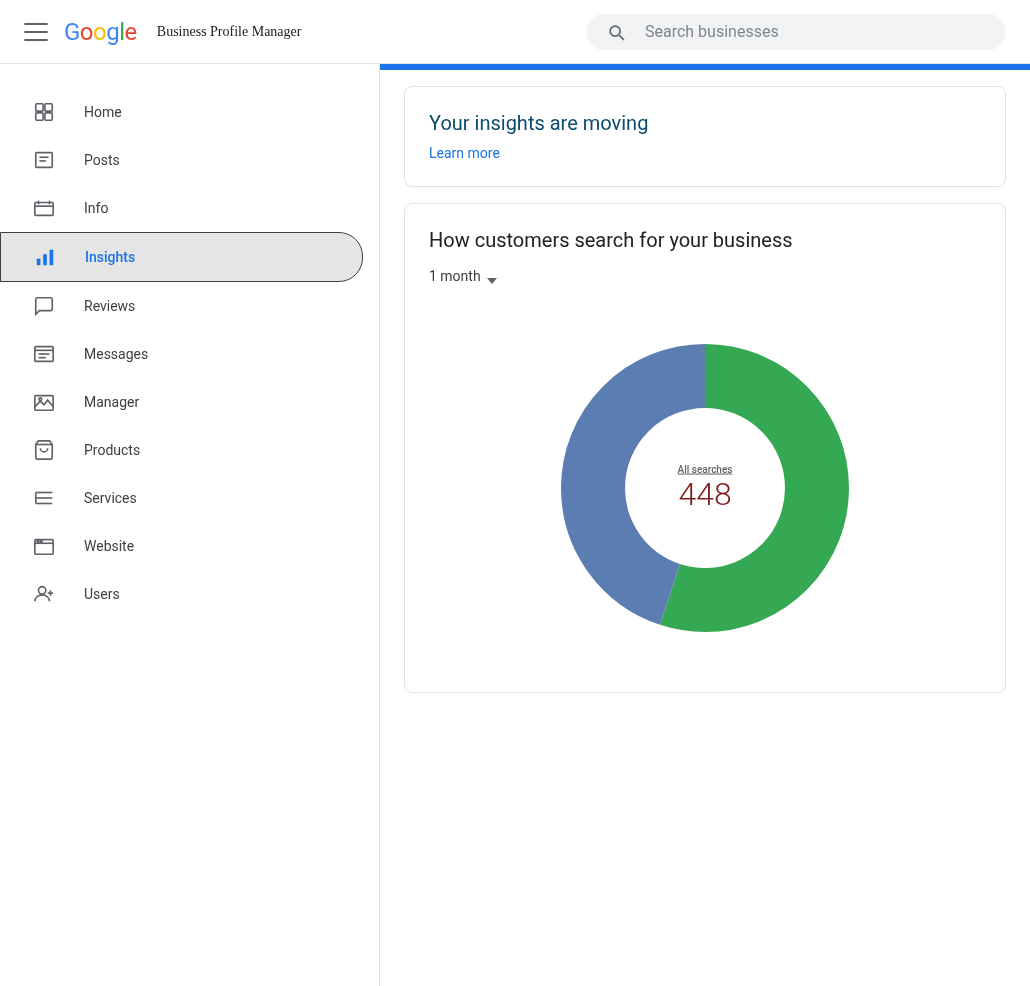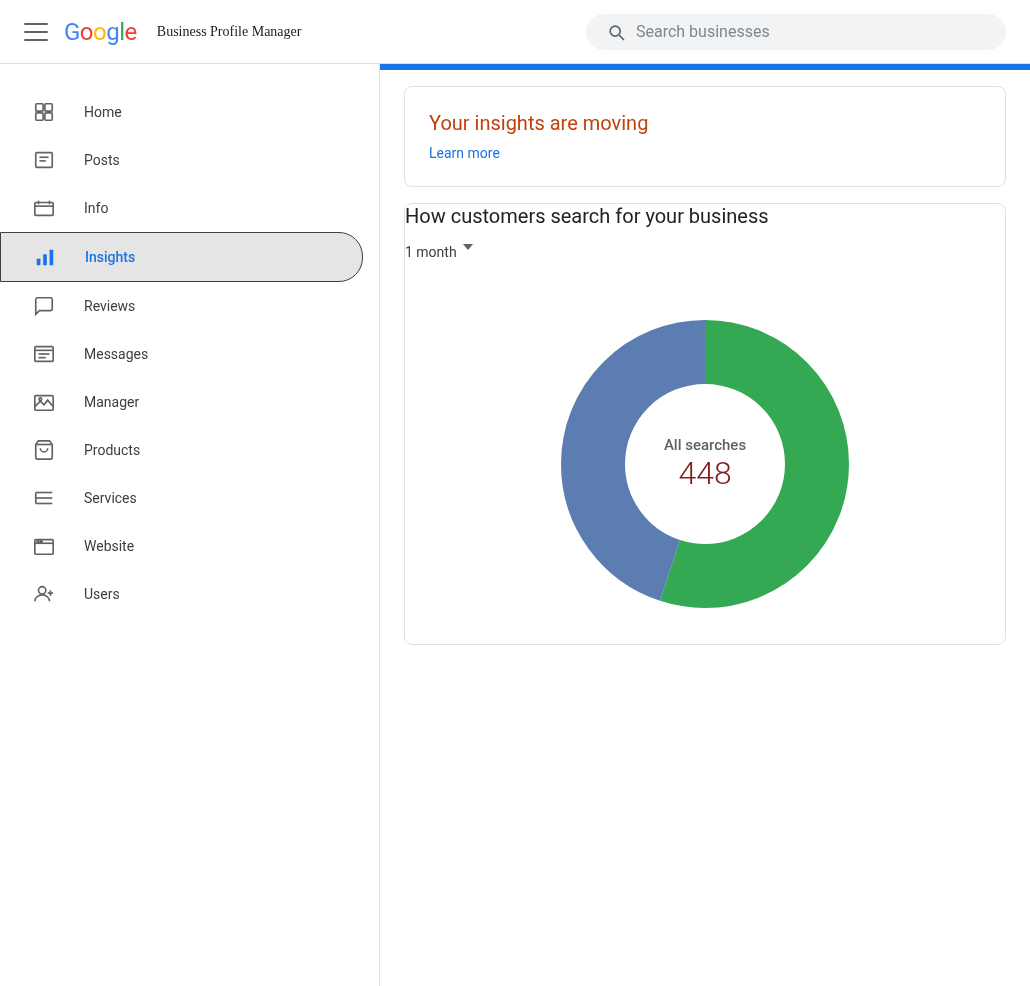--- a/index.html
+++ b/index.html
@@ -58,21 +58,21 @@
       font-family: Liberation Serif, serif;
     }
     .search-bar {
       margin-left: auto;
       display: flex;
       align-items: center;
       background: #f1f3f4;
       border-radius: 24px;
       padding: 8px 20px;
       width: 420px;
-      gap: 10px;
+      gap: 19px;
     }
     .search-icon-svg {
       color: #5f6368;
       flex-shrink: 0;
     }
     .search-input-fake {
       font-size: 16px;
       color: #80868b;
       flex: 1;
     }
@@ -143,52 +143,53 @@
     
     .card {
       margin: 16px 24px;
       padding: 24px;
       border: 1px solid #e0e0e0;
       border-radius: 8px;
       background: #fff;
     }
     .card-title {
       font-size: 20px;
-      color: #c2410c;
+      color: #0c4a6e;
       font-weight: 400;
       margin-bottom: 8px;
     }
     .card-desc {
       font-size: 14px;
       color: #5f6368;
       margin-bottom: 8px;
     }
     .learn-more-link {
       color: #1a73e8;
       font-size: 14px;
       cursor: pointer;
       text-decoration: none;
     }
 
     
     .search-card {
       margin: 0 24px 16px 24px;
+      padding: 24px;
       border: 1px solid #e0e0e0;
       border-radius: 8px;
       background: #fff;
     }
     .search-card-title {
       font-size: 20px;
       color: #202124;
       font-weight: 400;
       margin-bottom: 16px;
     }
     .month-selector {
       display: flex;
-      align-items: flex-start;
+      align-items: flex-end;
       gap: 4px;
       cursor: pointer;
       font-size: 14px;
       color: #3c4043;
       margin-bottom: 24px;
     }
     .dropdown-arrow {
       width: 0;
       height: 0;
       border-left: 5px solid transparent;
@@ -214,23 +215,24 @@
       height: 100%;
     }
     .donut-center-text {
       position: absolute;
       top: 50%;
       left: 50%;
       transform: translate(-50%, -50%);
       text-align: center;
     }
     .donut-center-label {
-      font-size: 15px;
+      font-size: 10px;
       color: #5f6368;
       font-weight: 500;
+      text-decoration: underline;
     }
     .donut-center-value {
       font-size: 32px;
       color: #7f1d1d;
       font-weight: 300;
     }
   </style>
 </head>
 <body>
 

